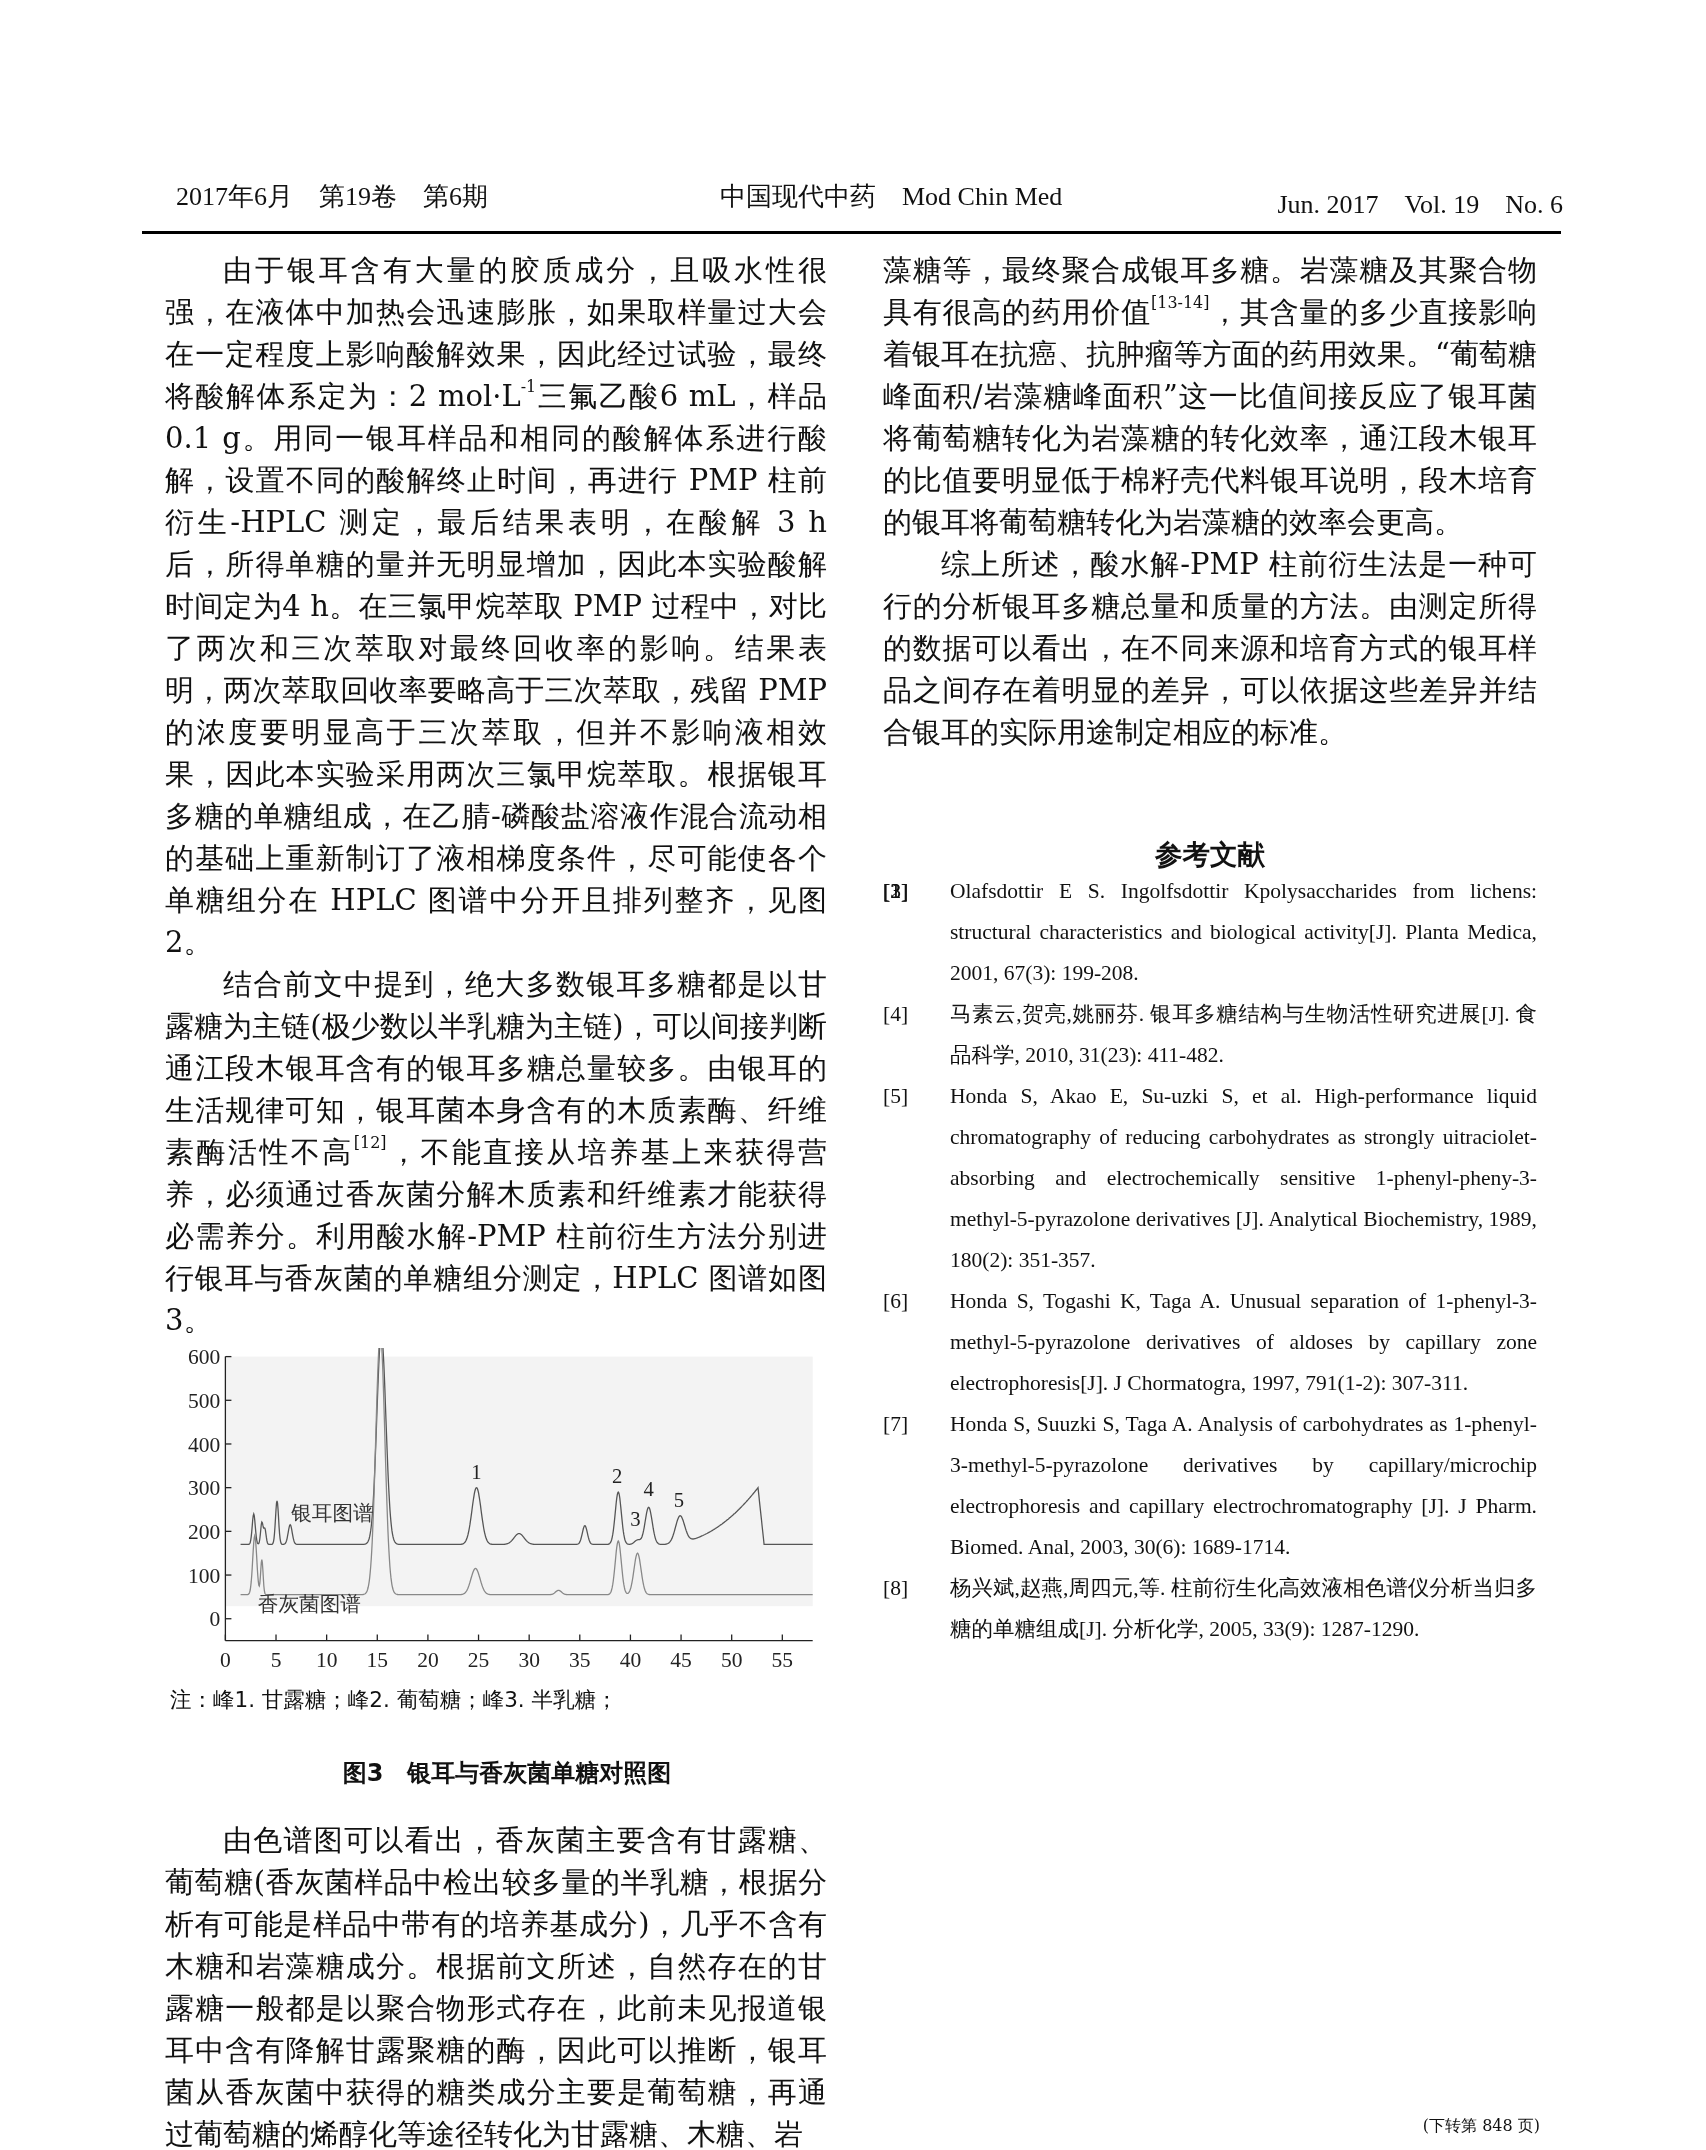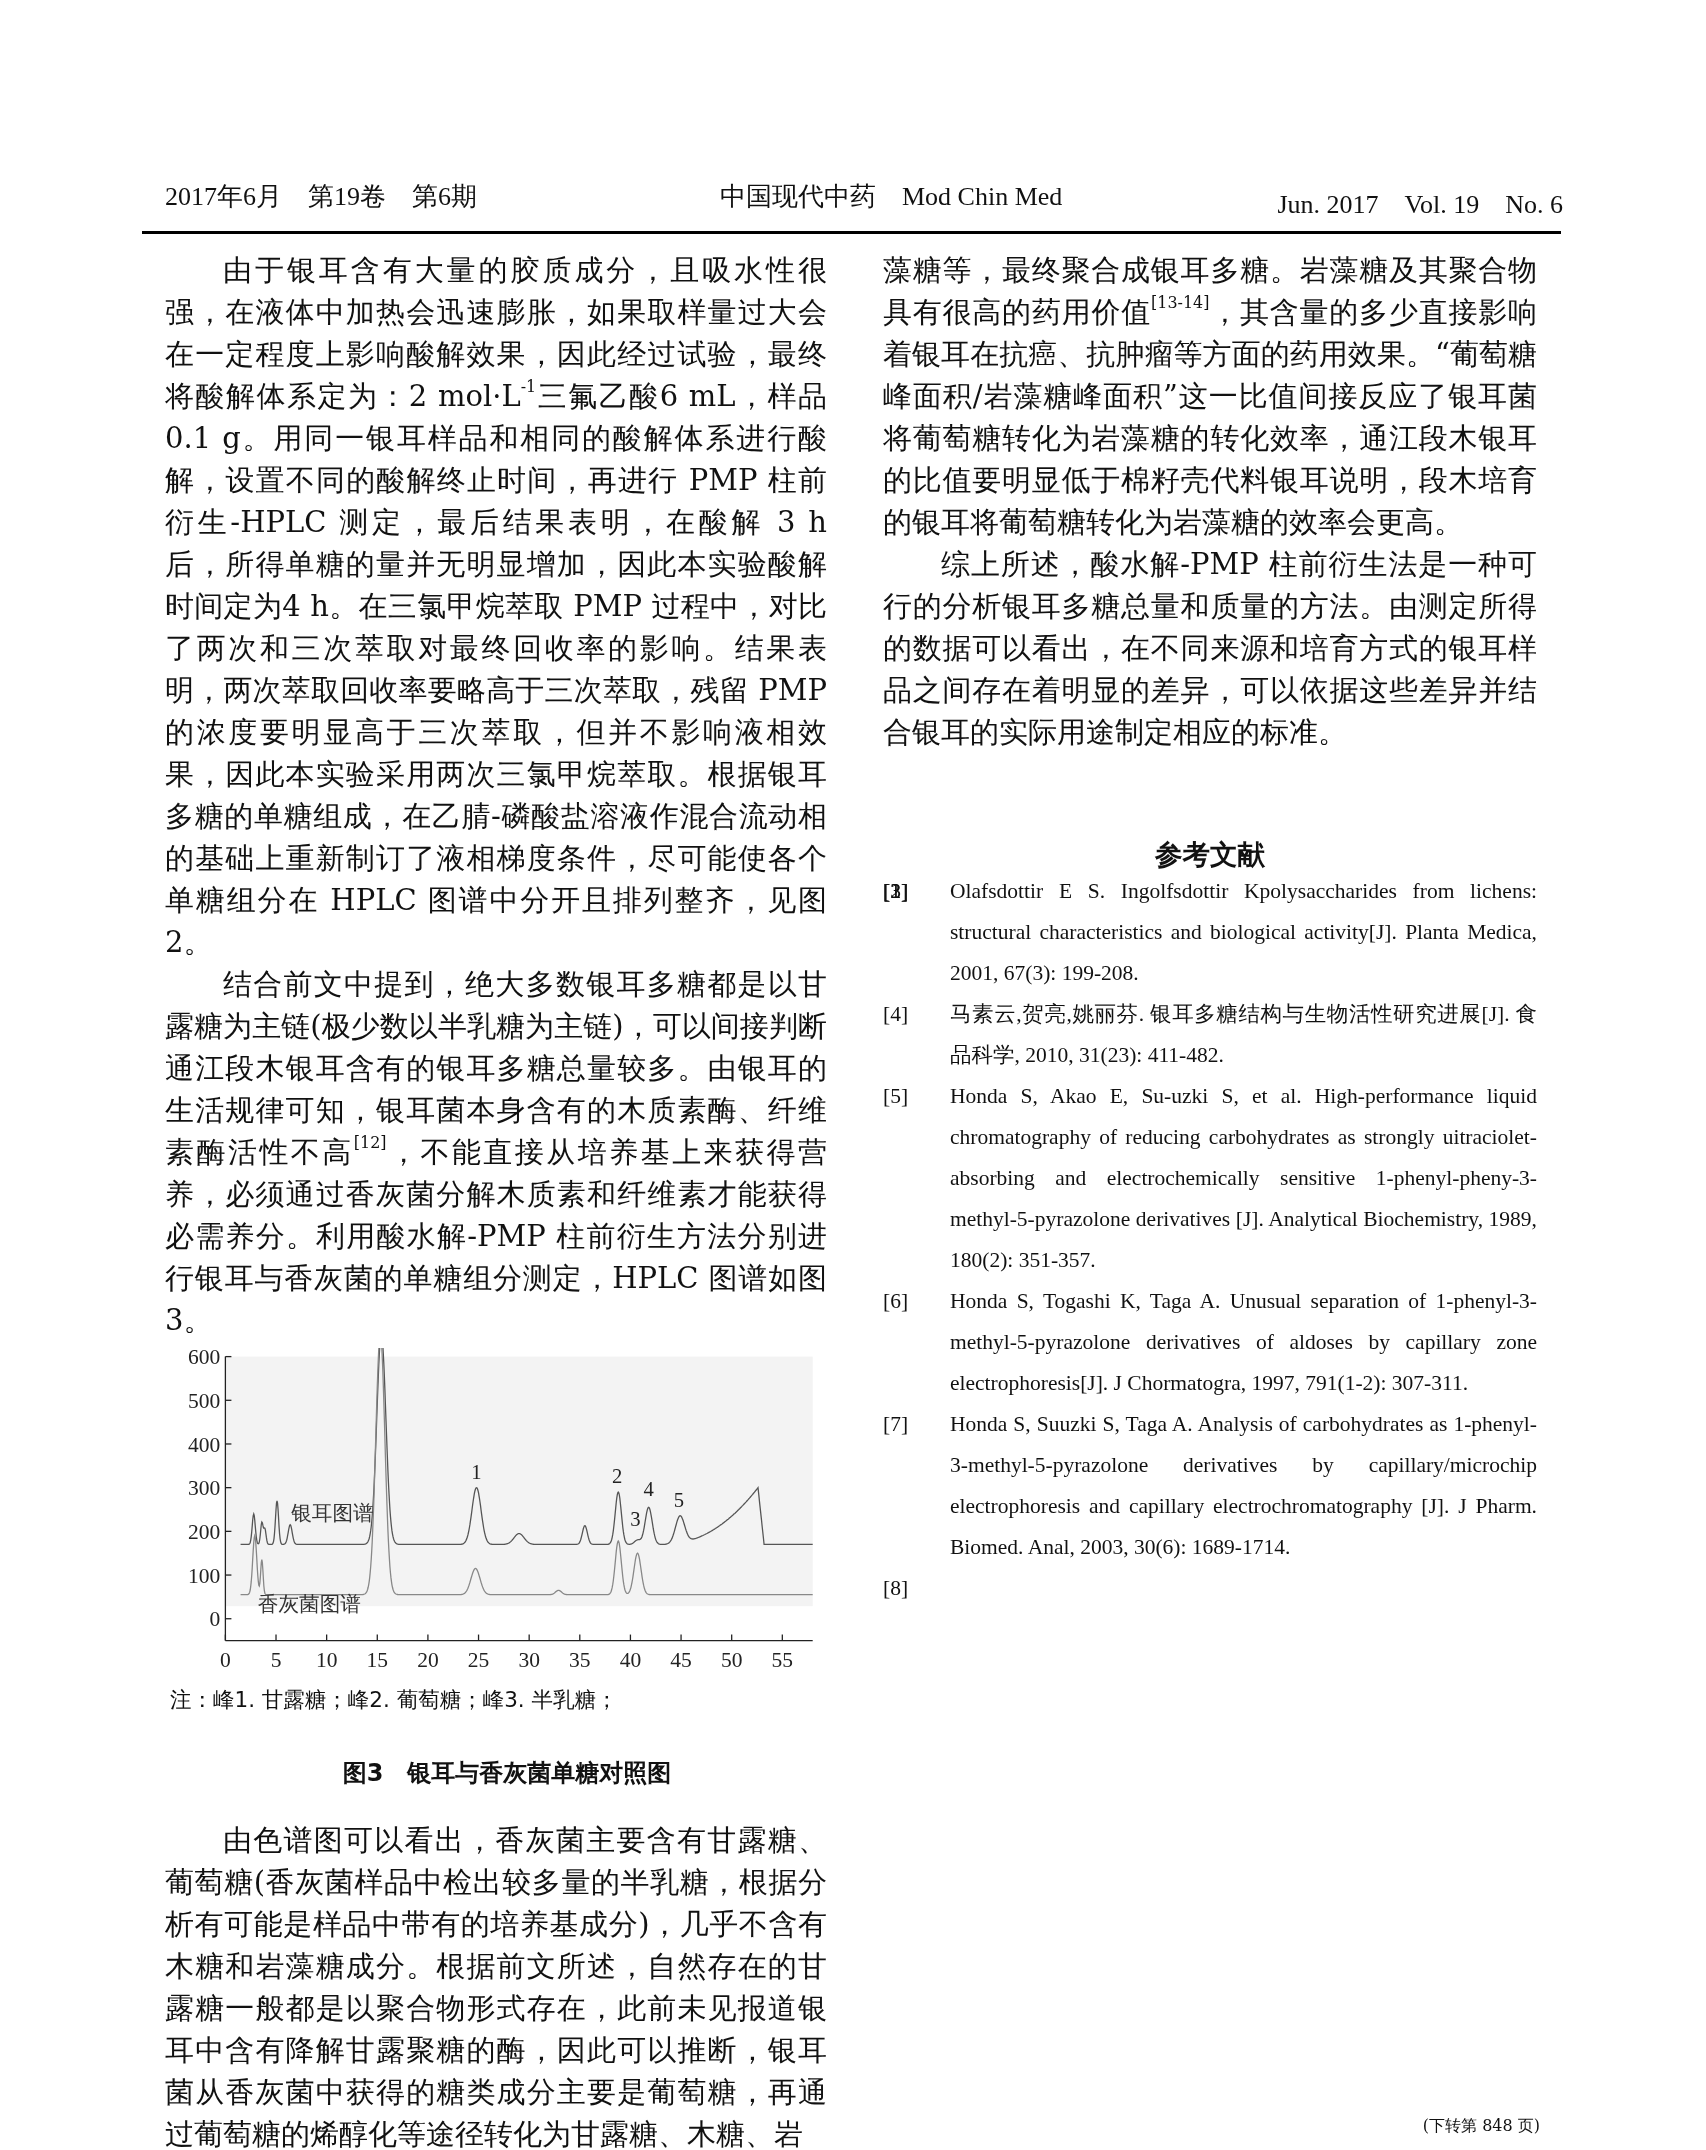--- a/index.html
+++ b/index.html
@@ -1,20 +1,20 @@
 <!DOCTYPE html>
 <html style="font-size:6.9px"><head>
 <meta charset="utf-8">
 <style>
   html, body { margin:0; padding:0; background:#ffffff; }
   body { width:1707px; height:2414px; position:relative; overflow:hidden;
          font-family:"DejaVu Serif","Liberation Serif",serif; color:#111; }
   .header { position:absolute; left:165px; top:180px; width:1398px; height:34px;
             font-size:26px; line-height:34px; font-family:"Liberation Serif","DejaVu Serif",serif; }
-  .header .l { position:absolute; left:0; top:0; }
+  .header .l { position:absolute; left:11px; top:0; }
   .header .c { position:absolute; left:555px; top:0; }
   .header .r { position:absolute; right:0; top:8px; }
   .rule { position:absolute; left:142px; top:231px; width:1419px; height:3.4px; background:#000; }
 
   .col { position:absolute; font-size:29px; line-height:42px; text-align:justify; }
   .col-left { left:165px; top:249px; width:662px; }
   .col-right { left:883px; top:249px; width:654px; }
   .para { margin:0; text-indent:2em; }
   sup { font-size:0.55em; vertical-align:0.9em; line-height:0; }
 
@@ -124,16 +124,16 @@
 
 <div class="refs-title">参考文献</div>
 <div class="refs" id="refs">
     <p class="ref"><span class="num">[1]</span></p>
     <p class="ref"><span class="num">[2]</span></p>
     <p class="ref"><span class="num">[3]</span><span>Olafsdottir E S. Ingolfsdottir Kpolysaccharides from lichens: structural characteristics and biological activity[J]. Planta Medica, 2001, 67(3): 199-208.</span></p>
     <p class="ref"><span class="num">[4]</span><span>马素云,贺亮,姚丽芬. 银耳多糖结构与生物活性研究进展[J]. 食品科学, 2010, 31(23): 411-482.</span></p>
     <p class="ref"><span class="num">[5]</span><span>Honda S, Akao E, Su-uzki S, et al. High-performance liquid chromatography of reducing carbohydrates as strongly uitraciolet-absorbing and electrochemically sensitive 1-phenyl-pheny-3-methyl-5-pyrazolone derivatives [J]. Analytical Biochemistry, 1989, 180(2): 351-357.</span></p>
     <p class="ref"><span class="num">[6]</span><span>Honda S, Togashi K, Taga A. Unusual separation of 1-phenyl-3-methyl-5-pyrazolone derivatives of aldoses by capillary zone electrophoresis[J]. J Chormatogra, 1997, 791(1-2): 307-311.</span></p>
     <p class="ref"><span class="num">[7]</span><span>Honda S, Suuzki S, Taga A. Analysis of carbohydrates as 1-phenyl-3-methyl-5-pyrazolone derivatives by capillary/microchip electrophoresis and capillary electrochromatography [J]. J Pharm. Biomed. Anal, 2003, 30(6): 1689-1714.</span></p>
-    <p class="ref"><span class="num">[8]</span></p>
+    <p class="ref"><span class="num">[8]</span><span>杨兴斌,赵燕,周四元,等. 柱前衍生化高效液相色谱仪分析当归多糖的单糖组成[J]. 分析化学, 2005, 33(9): 1287-1290.</span></p>
   </div>
 <div class="cont">(下转第 848 页)</div>
 
 
 </body></html>

